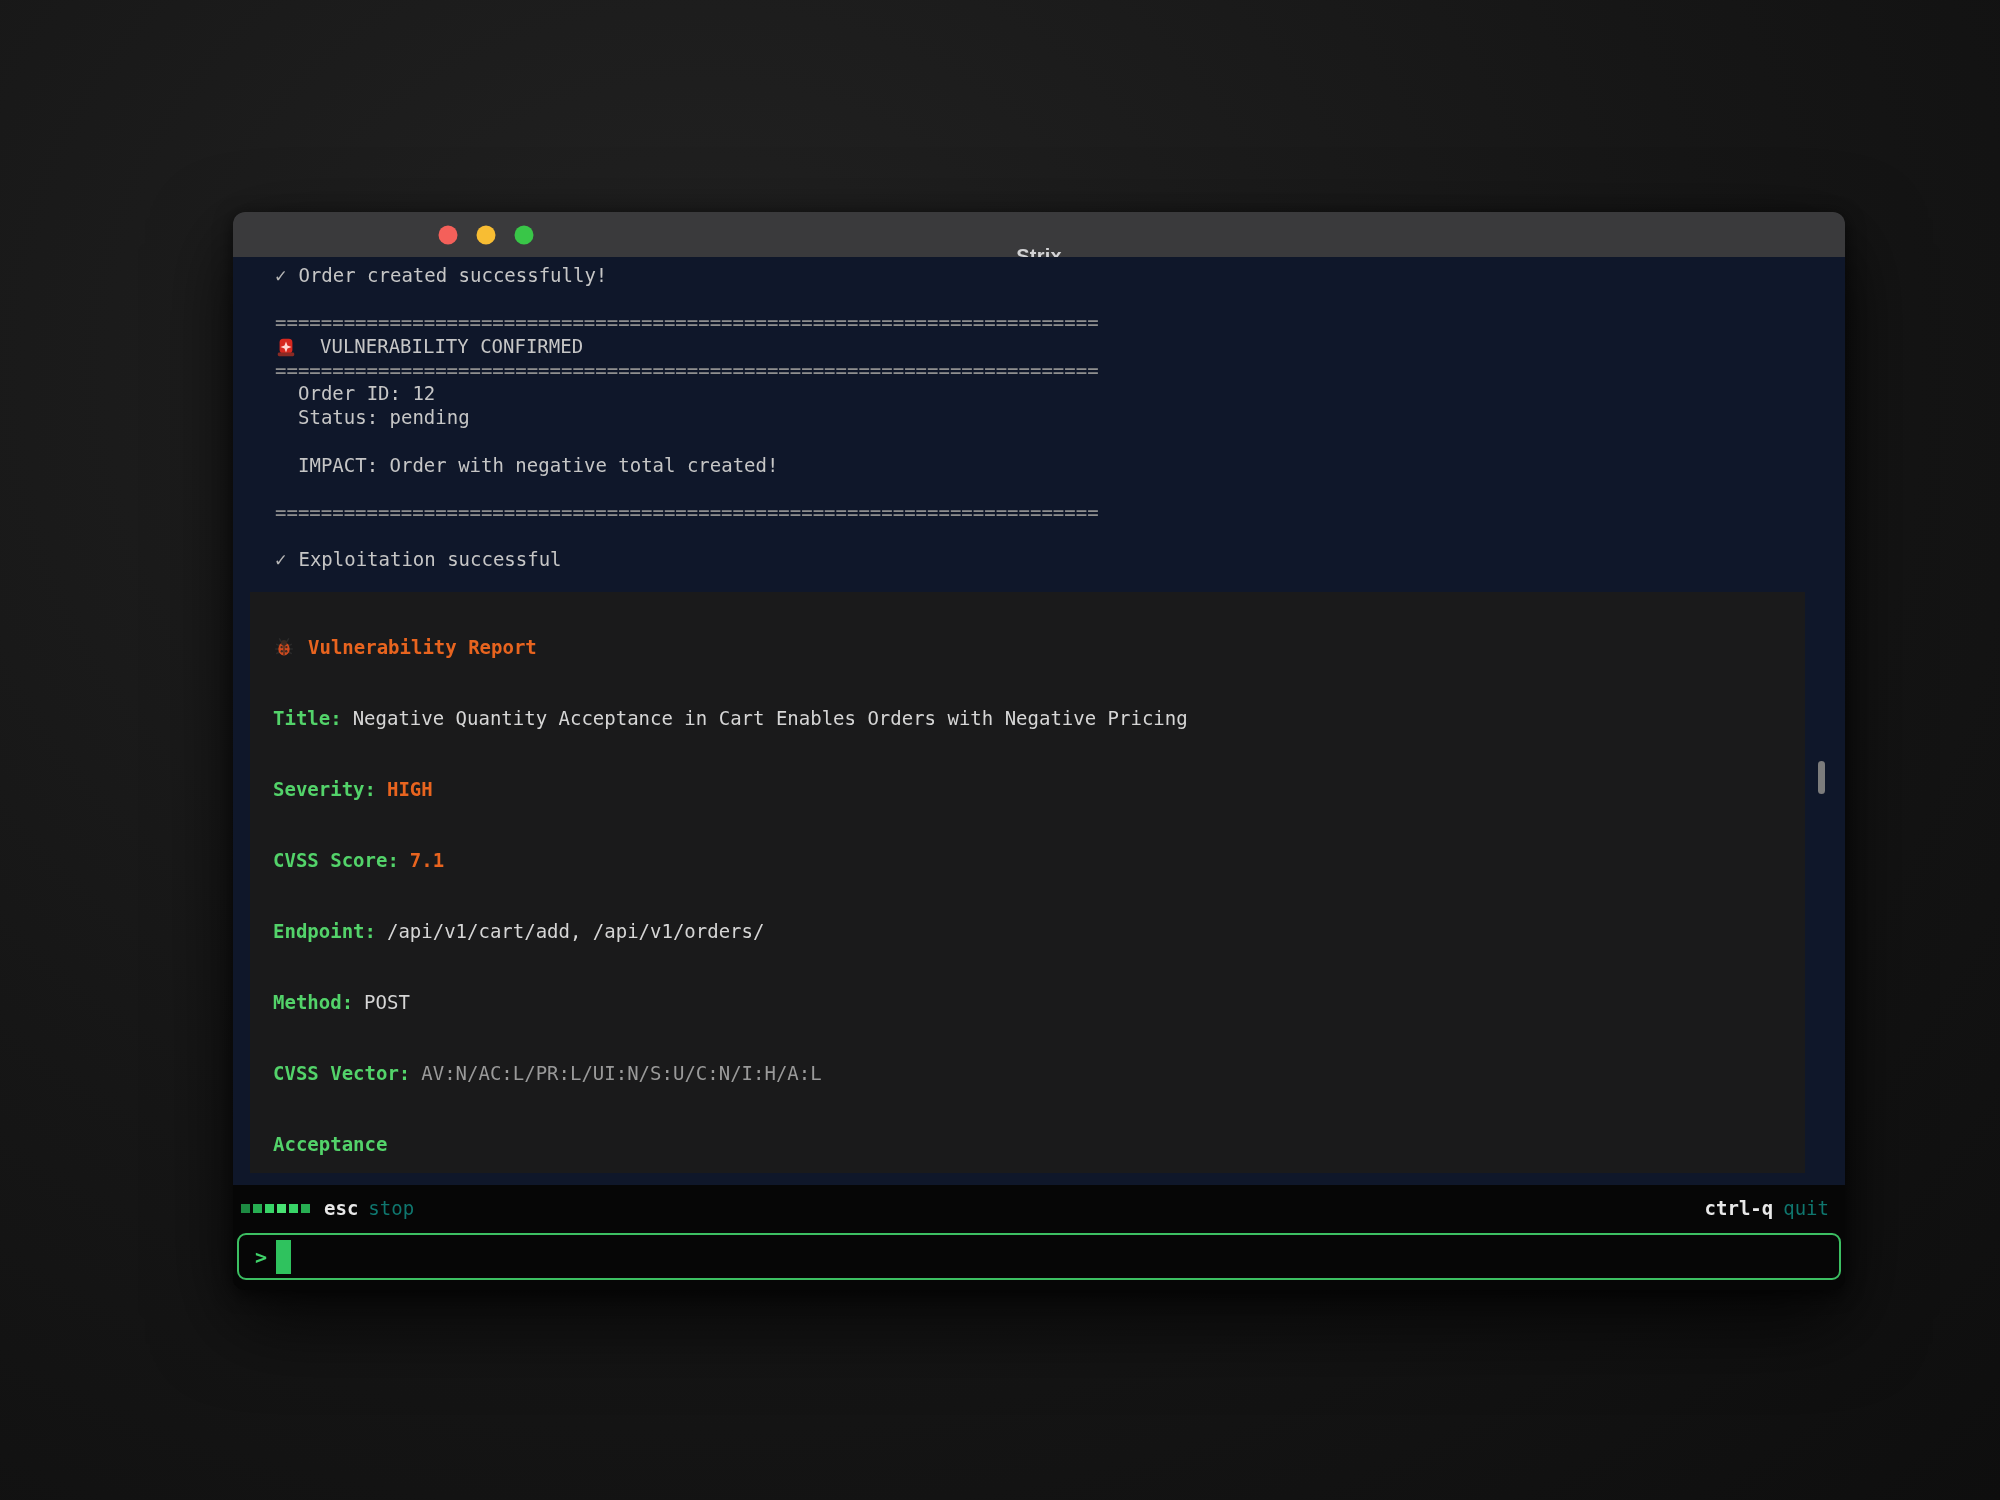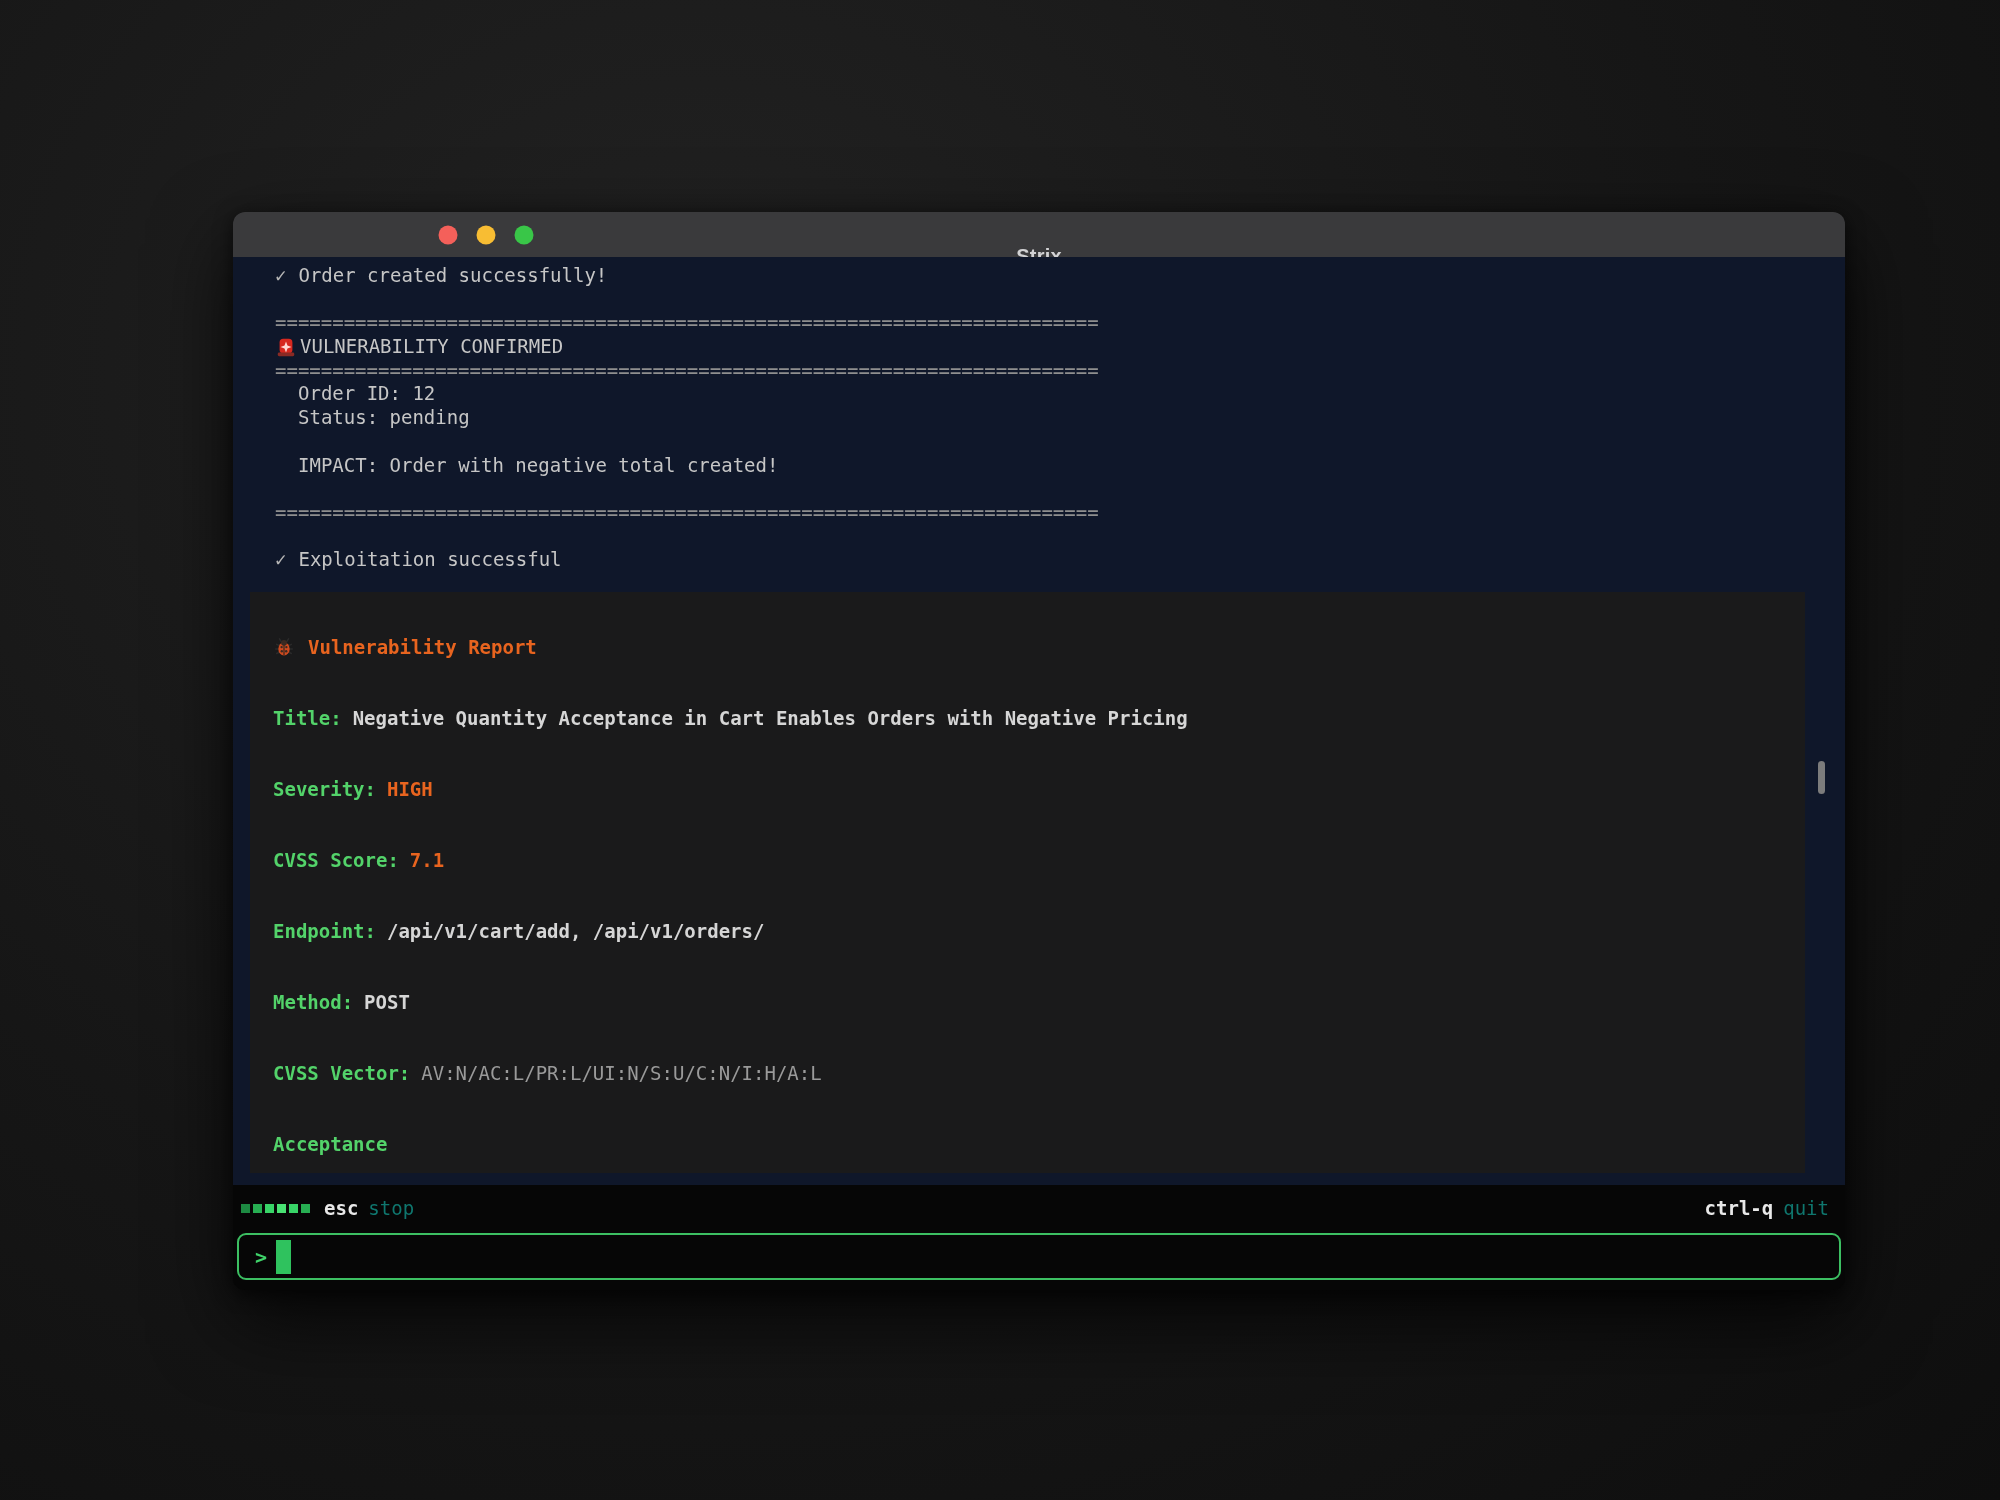--- a/index.html
+++ b/index.html
@@ -36,33 +36,33 @@
   .content {
     flex:0 0 928px; height:928px; background:#0f172a; overflow:hidden;
     position:relative; padding-top:7px;
     font-size:19px; line-height:23.7px; color:#c6c6c6;
   }
   .line { padding-left:42px; height:23.7px; white-space:pre; }
   .line.blank { height:23.7px; }
   .indent { padding-left:65px; }
   .sep { color:#8f8f8f; letter-spacing:0; }
   .check { color:#b5b5b5; margin-right:12px; }
-  .banner-line { display:flex; align-items:center; gap:3px; }
+  .banner-line { display:flex; align-items:center; gap:23px; }
   .icon-svg { width:22px; height:22px; flex:0 0 22px; }
 
   
   .panel {
     margin:20px 0 0 17px; width:1555px; background:#1a1a1b;
     padding:44px 23px 16px 23px;
   }
   .panel .row { height:23.7px; margin-bottom:23.7px; white-space:pre; display:flex; align-items:center; }
   .panel .textrow { height:23.7px; white-space:pre; }
   .panel .blankrow { height:23.7px; }
   .lbl { color:#53d36a; font-weight:bold; margin-right:11px; }
-  .val { color:#d6d6d6;font-weight:bold; }
+  .val { color:#d6d6d6; }
   .val-dim { color:#9a9a9a; }
   .orange { color:#e8641f; font-weight:bold; }
   .report-head { color:#e8641f; font-weight:bold; margin-left:13px; }
   .desc-head { color:#53d36a; font-weight:bold; }
 
   
   .scroll-thumb {
     position:absolute; right:20px; top:504px; width:7px; height:33px;
     background:#7c7c7c; border-radius:4px;
   }

